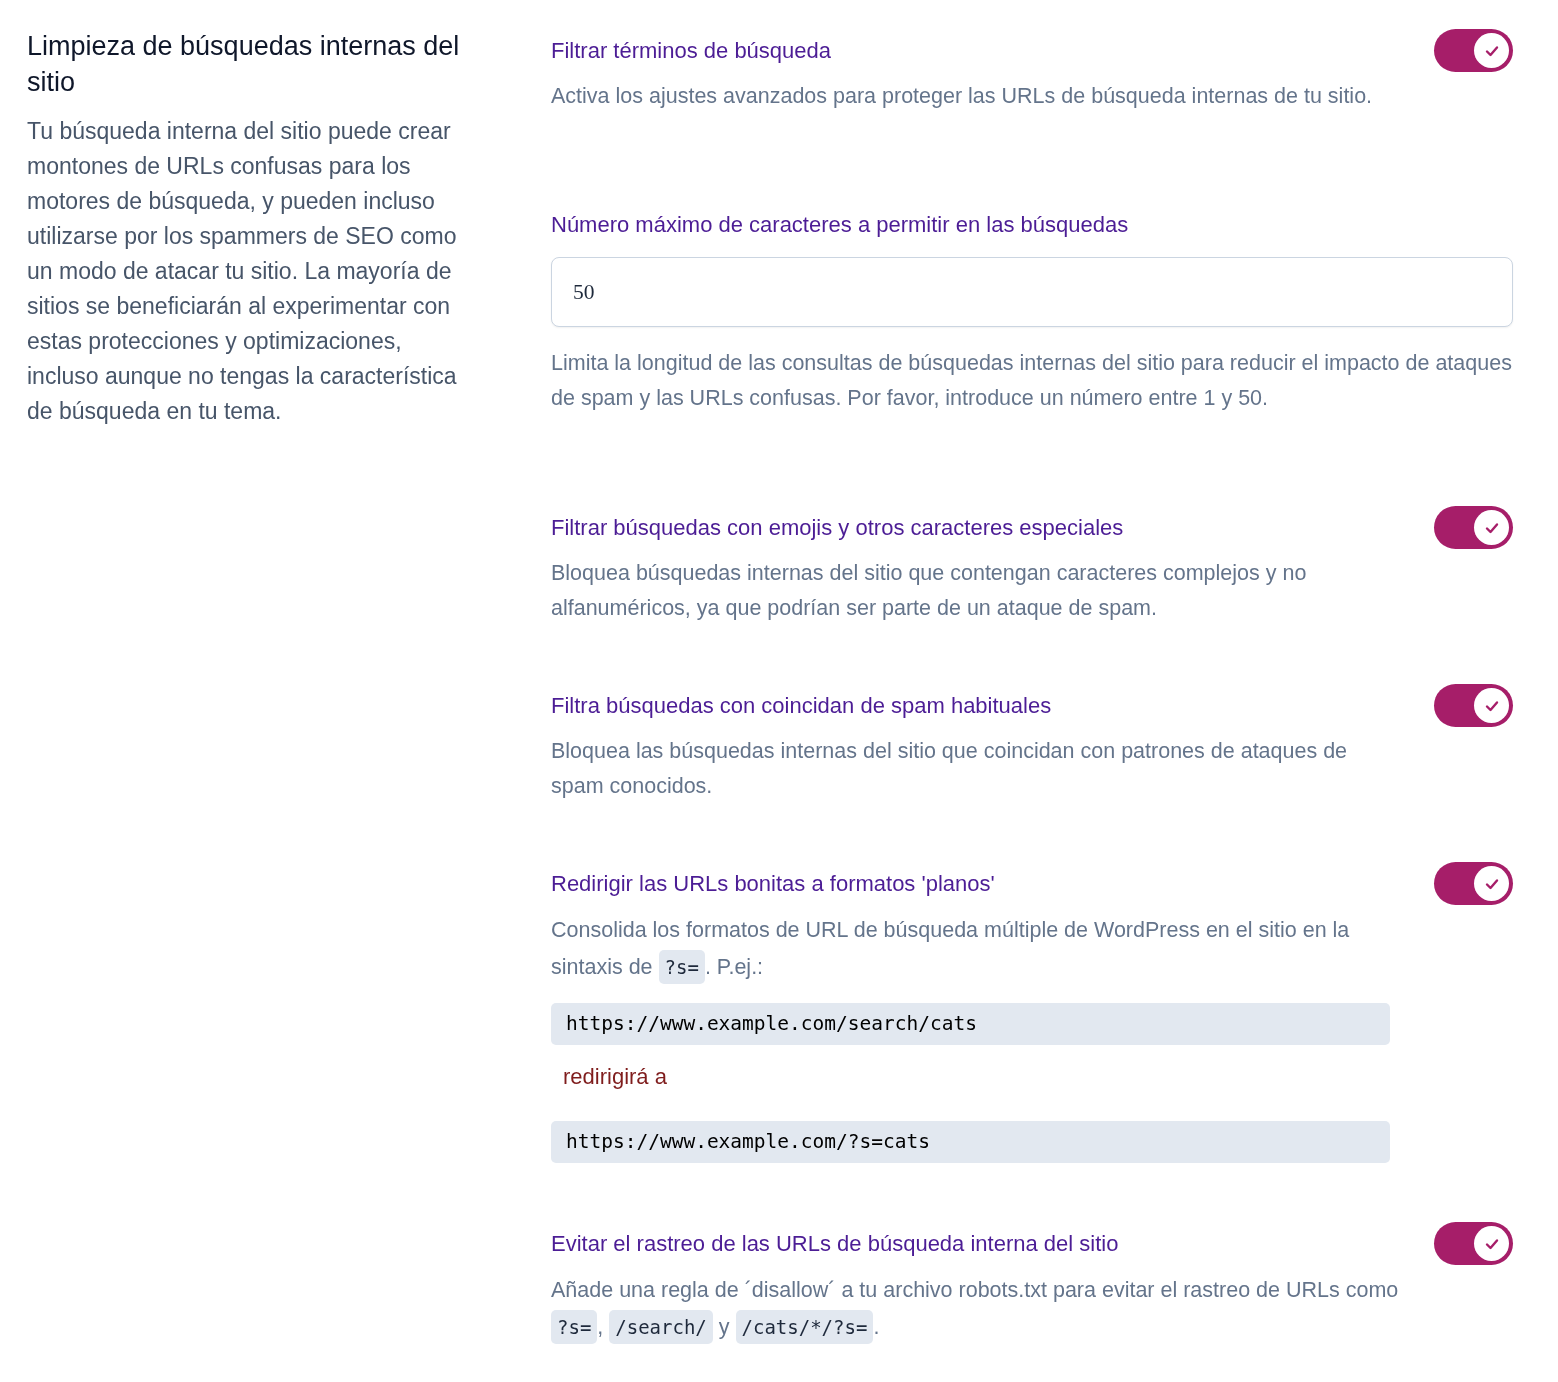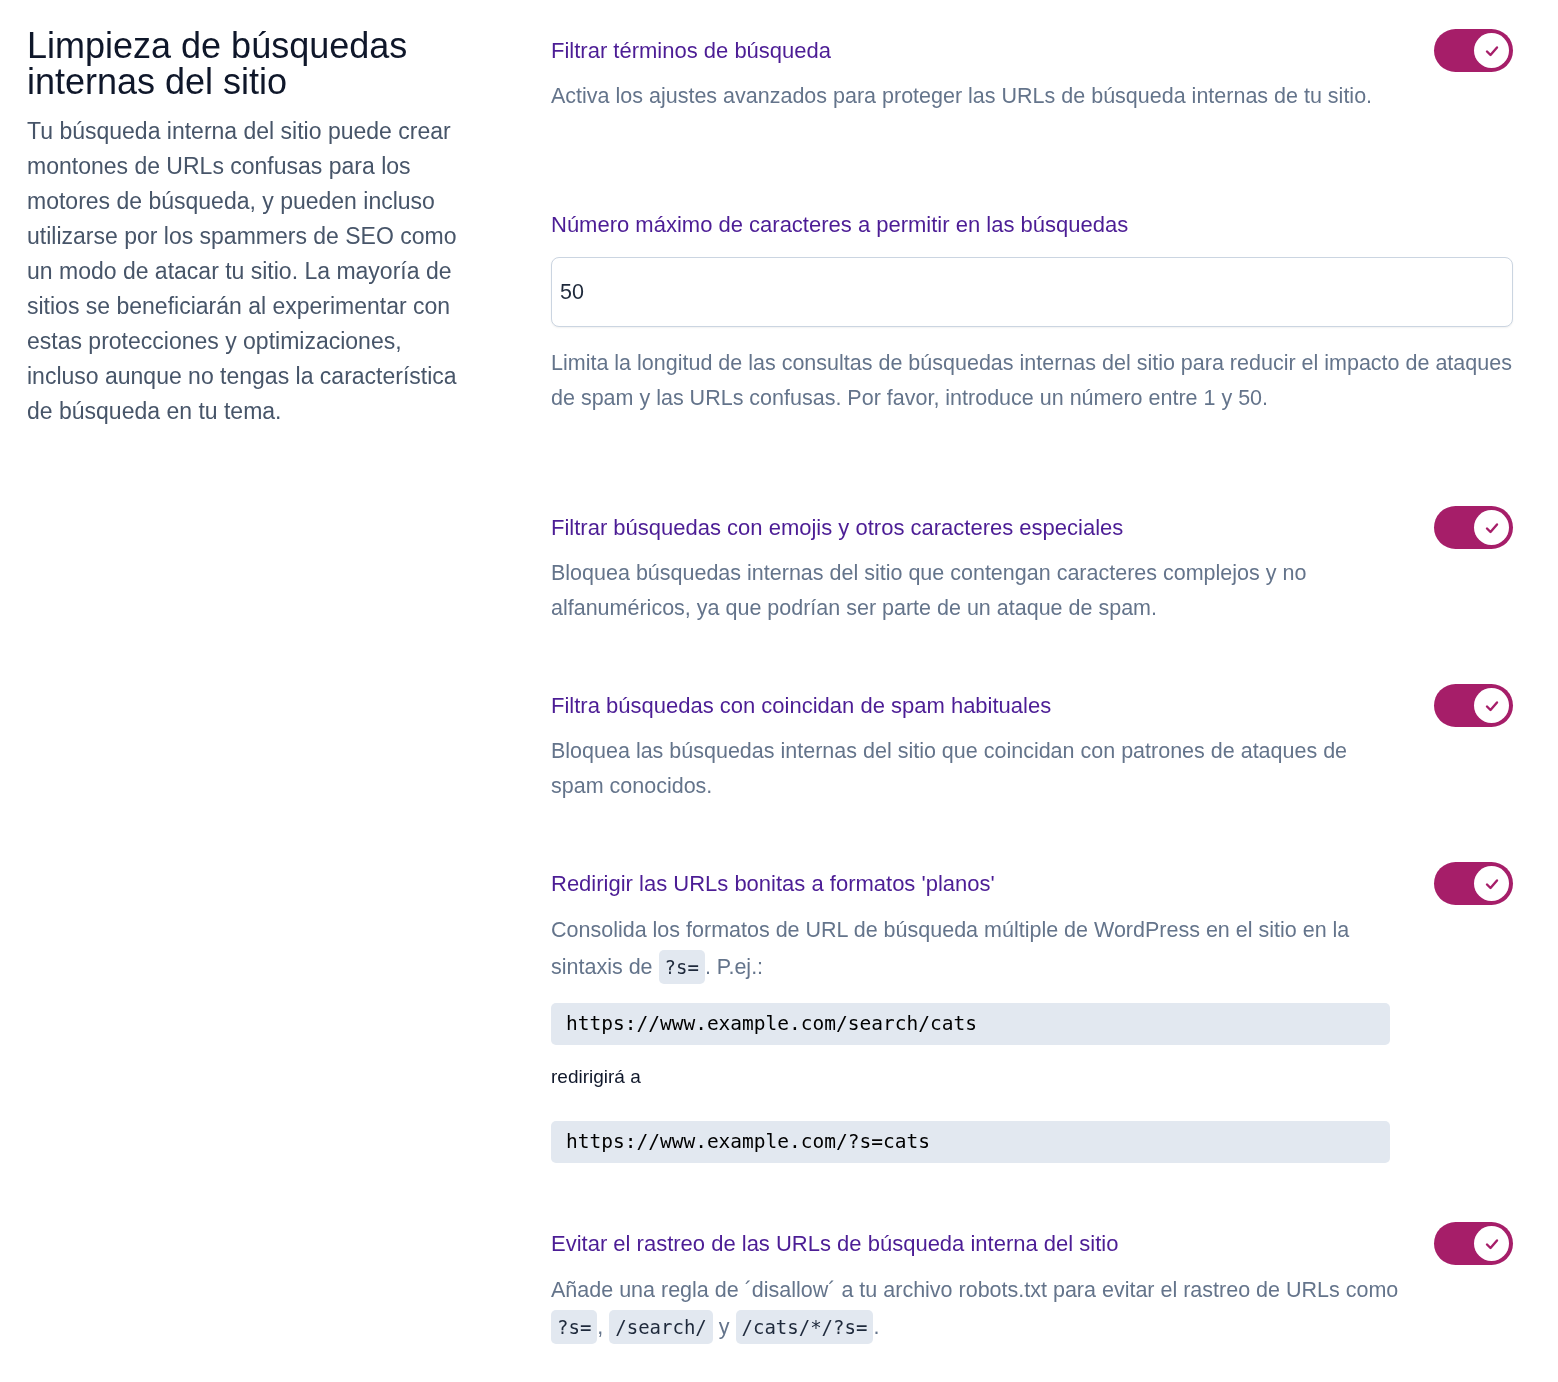--- a/index.html
+++ b/index.html
@@ -5,21 +5,21 @@
   html, body { margin: 0; padding: 0; background: #ffffff; }
   body {
     width: 1558px; height: 1382px; position: relative; overflow: hidden;
     font-family: "Liberation Sans", sans-serif;
     color: #1e293b;
   }
   .left {
     position: absolute; left: 27px; top: 28px; width: 445px;
   }
   .left h2 {
-    margin: 0; font-size: 36px; line-height: 36px; font-weight: 400; color: #0f172a;
+    margin: 0; font-size: 27px; line-height: 36px; font-weight: 400; color: #0f172a;
   }
   .left p {
     margin: 14px 0 0 0; font-size: 23px; line-height: 35px; color: #475569;
   }
   .right {
     position: absolute; left: 551px; top: 0; width: 962px;
   }
   .setting { position: absolute; left: 0; width: 962px; }
   .setting .title {
     font-size: 22px; line-height: 30px; color: #4c1d95; font-weight: 500;
@@ -33,34 +33,34 @@
     background: #a61e69; cursor: pointer;
   }
   .toggle .knob {
     position: absolute; right: 4px; top: 4px; width: 35px; height: 35px; border-radius: 50%;
     background: #ffffff; display: flex; align-items: center; justify-content: center;
   }
   .toggle .knob svg { width: 16px; height: 16px; }
   .num-input {
     position: absolute; left: 0; top: 257px; width: 962px; height: 70px; box-sizing: border-box;
     border: 1.5px solid #cbd5e1; border-radius: 8px; background: #fff;
-    font-family: Liberation Sans, sans-serif; font-size: 21.5px; color: #1e293b;
-    padding: 0 8px; box-shadow: 0 1px 2px rgba(0,0,0,0.06); outline: none;
+    font-family: Liberation Serif, serif; font-size: 21.5px; color: #1e293b;
+    padding: 0 21px; box-shadow: 0 1px 2px rgba(0,0,0,0.06); outline: none;
   }
   code.inline {
     font-family: "DejaVu Sans Mono", "Liberation Mono", monospace; font-size: 19px;
     background: #e2e8f0; color: #1e293b; border-radius: 5px; padding: 6px 6px;
   }
   .codeblock {
     position: absolute; left: 0; width: 839px; height: 42px; box-sizing: border-box;
     background: #e2e8f0; border-radius: 5px;
     font-family: "DejaVu Sans Mono", "Liberation Mono", monospace; font-size: 19.5px;
     color: #000000; padding: 0 15px; line-height: 42px;
   }
-  .plain { position: absolute; left: 0; font-size: 19px; line-height: 30px; color: #0f172a; }
+  .plain { position: absolute; left: 12px; font-size: 22px; line-height: 30px; color: #7f1d1d; }
 </style>
 </head>
 <body>
 
 <div class="left">
   <h2>Limpieza de búsquedas internas del sitio</h2>
   <p>Tu búsqueda interna del sitio puede crear montones de URLs confusas para los motores de búsqueda, y pueden incluso utilizarse por los spammers de SEO como un modo de atacar tu sitio. La mayoría de sitios se beneficiarán al experimentar con estas protecciones y optimizaciones, incluso aunque no tengas la característica de búsqueda en tu tema.</p>
 </div>
 
 <div class="right">

